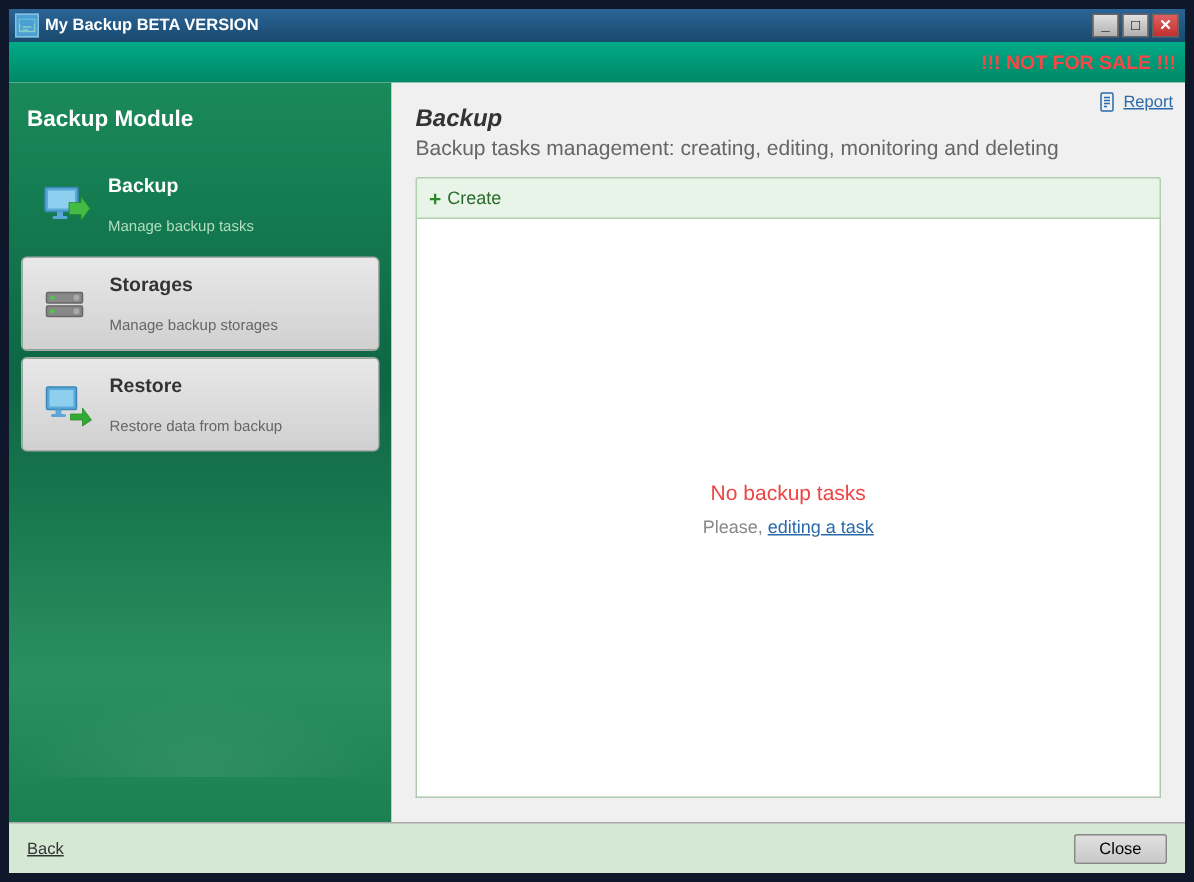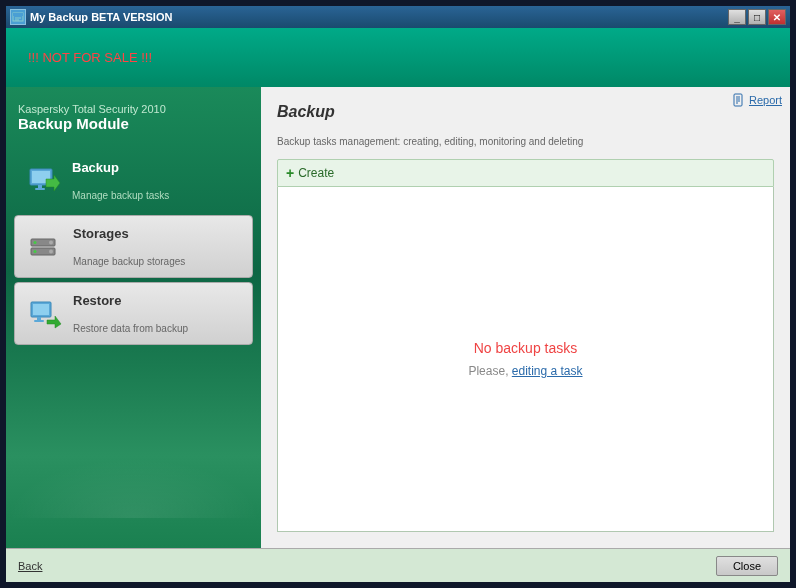--- a/index.html
+++ b/index.html
@@ -71,24 +71,24 @@
       font-weight: bold;
     }
     .title-btn.close-btn {
       background: linear-gradient(to bottom, #e06060, #c03030);
       color: white;
     }
 
     
     .banner {
       background: linear-gradient(to bottom, #00aa88, #008866);
-      text-align: left;
-      padding: 22px;
+      text-align: right;
+      padding: 6px;
       color: #ff4444;
-      font-weight: normal;
+      font-weight: bold;
       font-size: 13px;
       flex-shrink: 0;
     }
 
     
     .main-content {
       display: flex;
       flex: 1;
       overflow: hidden;
     }
@@ -179,23 +179,23 @@
     }
     .panel-title {
       font-size: 16px;
       font-weight: bold;
       color: #333;
     }
     .panel-title span {
       font-style: italic;
     }
     .panel-subtitle {
-      font-size: 10px;
+      font-size: 14px;
       color: #666;
-      margin-top: 15px;
+      margin-top: 1px;
     }
 
     
     .toolbar {
       background: #e8f4e8;
       border: 1px solid #b0d0b0;
       padding: 5px 8px;
       display: flex;
       align-items: center;
       gap: 4px;
@@ -320,21 +320,20 @@
   </div>
 
   <div class="banner">
     <span>!!! NOT FOR SALE !!!</span>
   </div>
 
   <div class="main-content">
 
     <div class="sidebar">
       <div class="app-title">
-        <div class="company">Kaspersky Total Security 2010</div>
         <div class="module">Backup Module</div>
       </div>
 
       <div class="nav-item">
         <div class="nav-icon">
           <svg class="backup-icon-svg" viewBox="0 0 36 32">
 
             <rect x="4" y="4" width="22" height="16" rx="1" fill="#5ba8d8" stroke="#3a88b8" stroke-width="1"></rect>
             <rect x="6" y="6" width="18" height="12" fill="#8ecfef"></rect>
 

